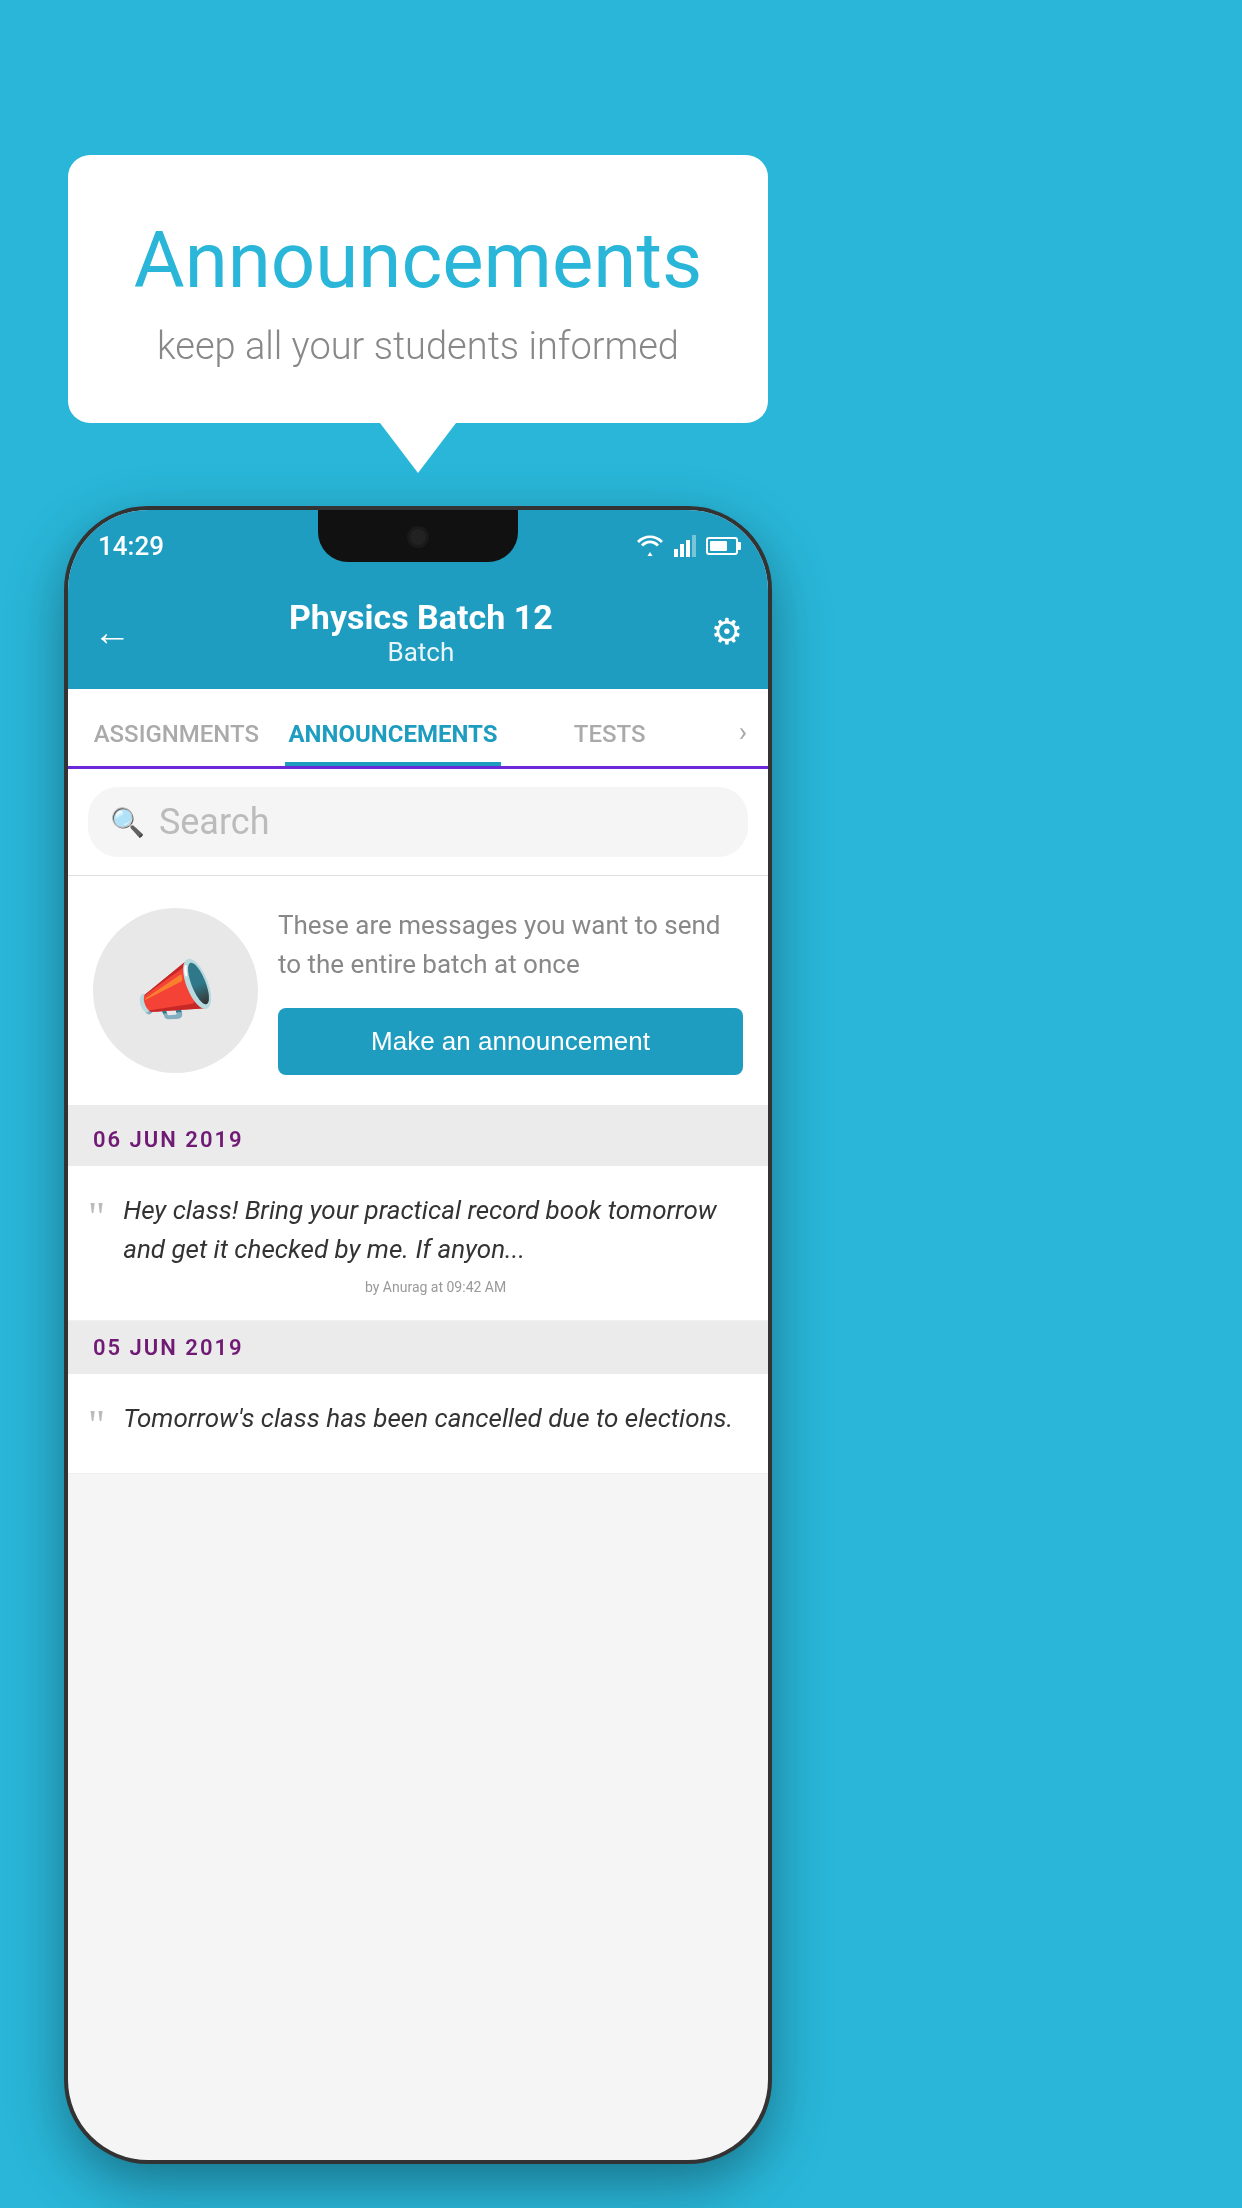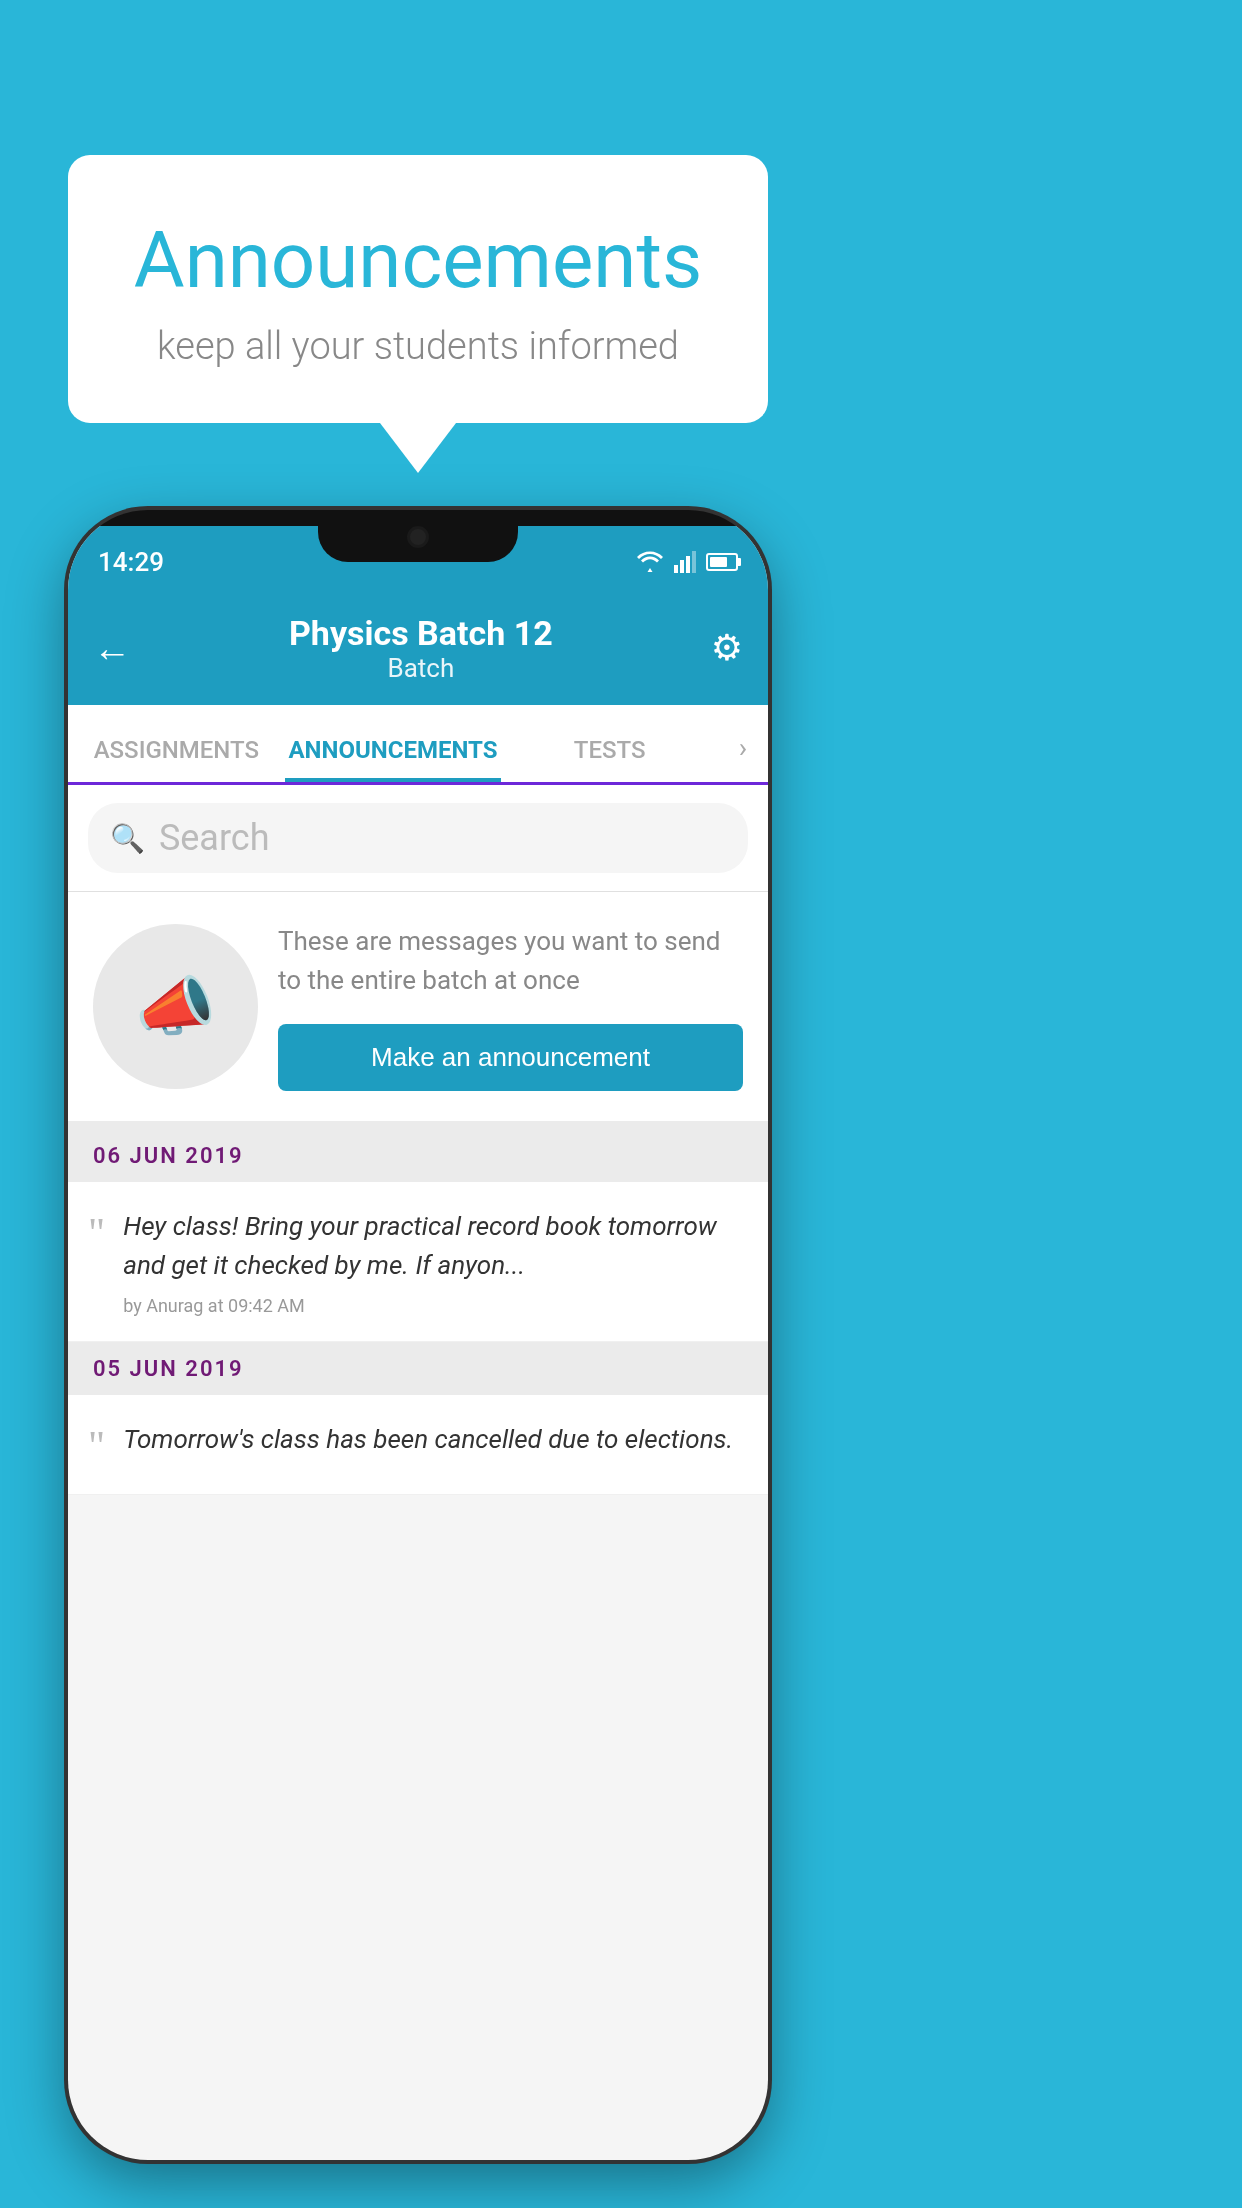--- a/index.html
+++ b/index.html
@@ -78,21 +78,21 @@
       width: 22px;
       height: 22px;
       background: #222;
       border-radius: 50%;
       border: 3px solid #1a1a1a;
     }
 
     
     .phone-screen {
       position: absolute;
-      top: 16px;
+      top: 0;
       left: 0;
       width: 100%;
       height: 100%;
       background: #f5f5f5;
       overflow: hidden;
     }
 
     
     .status-bar {
       background: #1e9dc0;
@@ -317,22 +317,23 @@
       flex: 1;
     }
     .announcement-text {
       font-size: 26px;
       color: #333;
       font-style: italic;
       line-height: 1.5;
       margin-bottom: 10px;
     }
     .announcement-meta {
-      font-size: 18px;
+      font-size: 14px;
       color: #999;
+      text-align: center;
     }
   </style>
 </head>
 <body>
 
 <div class="speech-bubble-container">
   <div class="speech-bubble">
     <div class="speech-bubble-title">Announcements</div>
     <div class="speech-bubble-subtitle">keep all your students informed</div>
   </div>

